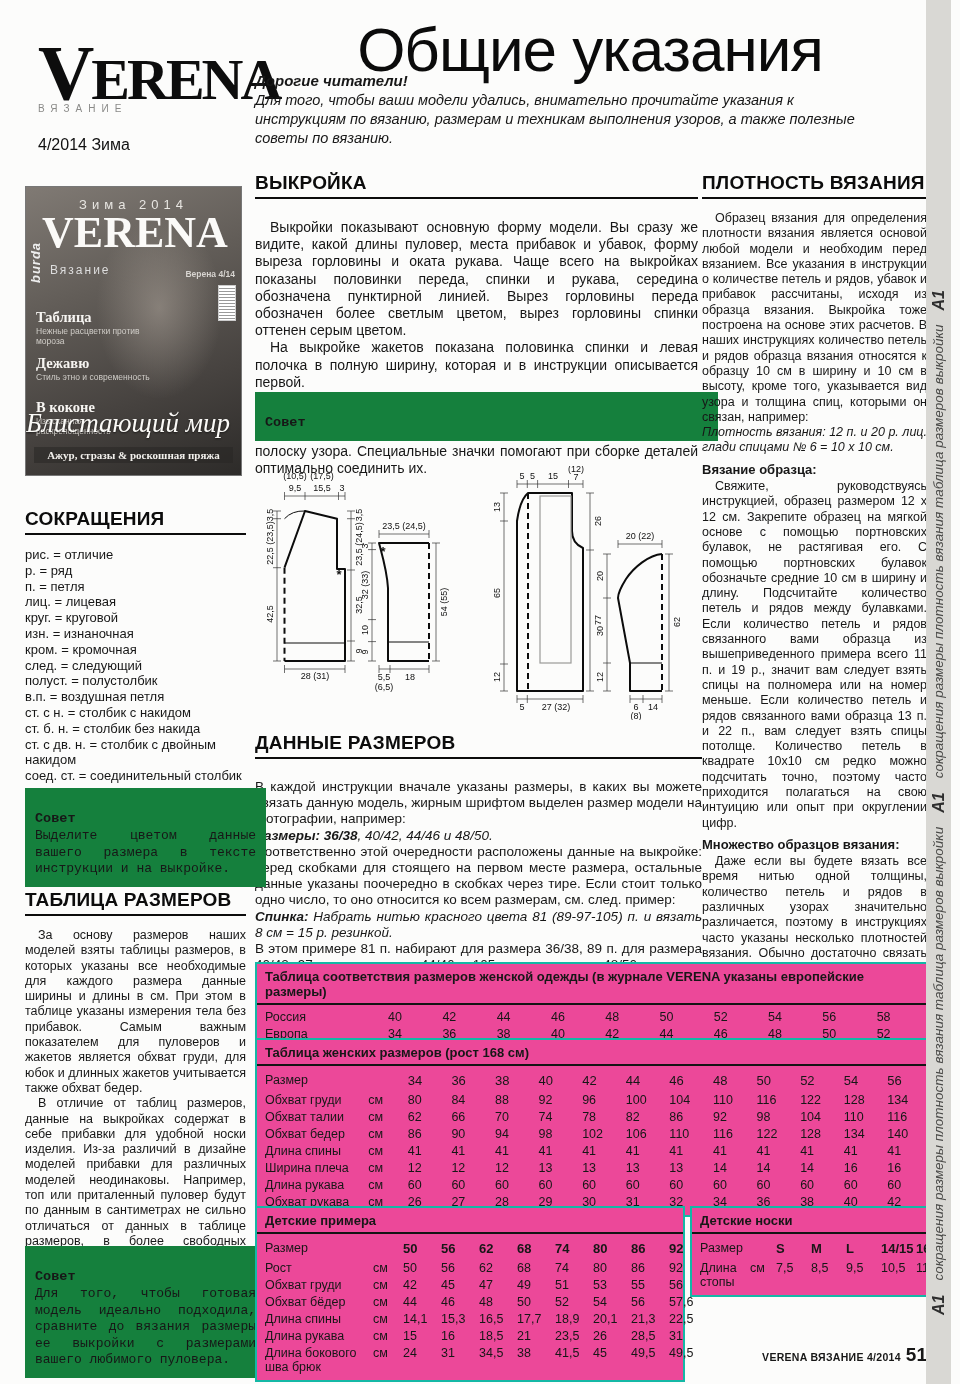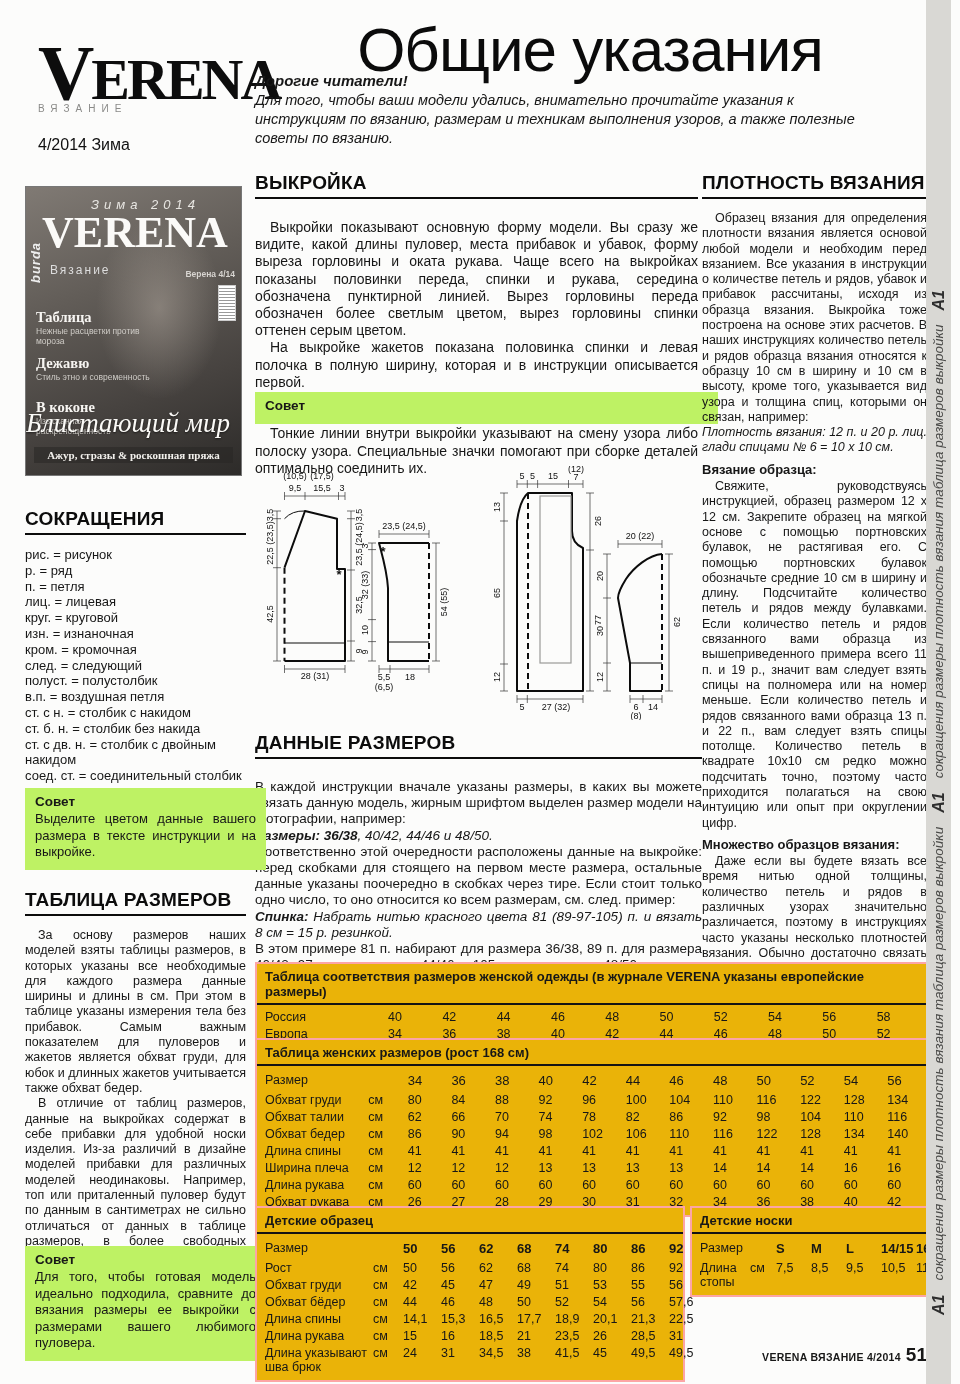--- a/index.html
+++ b/index.html
@@ -43,37 +43,37 @@
   #sovet-pattern { position:absolute; left:255px; top:392px; width:443px; }
   #dannye { position:absolute; left:255px; top:732px; width:447px; }
   #dannye .mid-text { font-size:13.5px; line-height:16.2px; }
   #plotnost { position:absolute; left:702px; top:172px; width:225px; }
   #sokr { position:absolute; left:25px; top:508px; width:221px; }
   .abbr-item { font-size:13px; line-height:15.8px; }
   #sovet-color { position:absolute; left:25px; top:788px; width:221px; }
   #tablitsa { position:absolute; left:25px; top:889px; width:221px; }
   #sovet-compare { position:absolute; left:25px; top:1246px; width:221px; }
   
-  .tip { background:#bef264; padding:6px 10px 9px 10px; }
+  .tip { background:#15803d; padding:23px 10px 9px 10px;font-family:Liberation Mono, monospace; }
   .tip .tip-h { font-weight:bold; font-size:13.5px; margin-bottom:2px; }
   .tip .tip-t { font-size:13px; line-height:16.5px; text-align:justify; }
   #sovet-pattern .tip-t { font-size:14px; line-height:18px; }
   
   .cover {
     position:absolute; left:25px; top:186px; width:215px; height:288px;
     background:
       radial-gradient(90px 130px at 62% 42%, rgba(190,180,170,0.45), rgba(0,0,0,0) 70%),
       linear-gradient(160deg,#807a74 0%, #625d58 35%, #46423f 70%, #2d2b29 100%);
     color:#fff; overflow:hidden; border:1px solid #777;
   }
   .cover .burda {
     position:absolute; left:-26px; top:68px; transform:rotate(-90deg);
     font-weight:bold; font-style:italic; font-size:13px; letter-spacing:1px; color:#eee; width:70px; text-align:center;
   }
-  .cover .season { position:absolute; top:10px; left:12px; width:100%; text-align:center; font-size:13px; letter-spacing:5px; color:#e8e6e2;font-style:italic; }
+  .cover .season { position:absolute; top:10px; left:0; width:100%; text-align:center; font-size:13px; letter-spacing:5px; color:#e8e6e2; }
   .cover .c-logo {
     position:absolute; top:20px; left:14px; width:190px; text-align:center;
     font-family:"Liberation Serif", serif; font-weight:bold; font-size:44px; letter-spacing:0px; color:#fbfaf8;
   }
   .cover .c-logo-sub { position:absolute; top:76px; left:24px; font-size:12px; letter-spacing:2px; color:#ddd; }
   .cover .c-issue { position:absolute; top:82px; right:6px; font-size:8.5px; color:#d7d4d0; font-weight:bold; }
   .cover .barcode { position:absolute; top:98px; right:5px; width:16px; height:34px; background:repeating-linear-gradient(#fff 0 2px, #999 2px 3px); border:1px solid #ccc; }
   .cover .teaser { position:absolute; left:10px; width:120px; }
   .cover .teaser .t-h { font-family:"Liberation Serif", serif; font-weight:bold; font-size:14.5px; color:#f7f5f2; }
   .cover .teaser .t-s { font-size:8.5px; line-height:10px; color:#cfccc7; }
@@ -90,21 +90,21 @@
   #diagrams { position:absolute; left:255px; top:466px; width:443px; height:254px; }
   #diagrams svg { display:block; }
   .outline { fill:none; stroke:#0c0c0c; stroke-width:2; stroke-linejoin:round; }
   .thin { fill:none; stroke:#0c0c0c; stroke-width:1; }
   .dashed { fill:none; stroke:#0c0c0c; stroke-width:2; stroke-dasharray:6 4; }
   .grayline { fill:none; stroke:#9a9a98; stroke-width:1.2; }
   .dim { stroke:#333; stroke-width:0.7; }
   .dlabel { font-family:"Liberation Sans", sans-serif; font-size:9px; fill:#111; }
   .dmark { font-family:"Liberation Sans", sans-serif; font-size:13px; fill:#111; font-weight:bold; }
   
-  .dtable { position:absolute; border:2px solid #fca5a5; background:#eab308; }
+  .dtable { position:absolute; border:2px solid #14b8a6; background:#ec4899; }
   .dtable table { border-collapse:collapse; width:100%; }
   .dtable .title { font-size:13px; font-weight:bold; padding:5px 8px 4px 8px; border-bottom:2px solid #141414; }
   .dtable td { font-size:12.5px; padding:1.5px 2px; vertical-align:top; }
   .dtable tr.cols td { padding-top:4px; padding-bottom:3px; }
   .dtable .lbl { padding-left:8px; }
   .dtable .num { text-align:left; }
   .dtable tbody { display:block; padding:3px 0 5px 0; }
   .dtable thead, .dtable tbody tr { display:table; width:100%; table-layout:fixed; }
   #tbl1 { left:255px; top:962px; width:672px; }
   #tbl2 { left:255px; top:1038px; width:672px; }
@@ -349,21 +349,21 @@
       <p class="ind">Свяжите, руководствуясь инструкцией, образец размером 12 х 12 см. Закрепите образец на мягкой основе с помощью портновских булавок, не растягивая его. С помощью портновских булавок обозначьте средние 10 см в ширину и длину. Подсчитайте количество петель и рядов между булавками. Если количество петель и рядов связанного вами образца из вышеприведенного примера всего 11 п. и 19 р., значит вам следует взять спицы на полномера или на номер меньше. Если количество петель и рядов связанного вами образца 13 п. и 22 п., вам следует взять спицы потолще. Количество петель в квадрате 10х10 см редко можно подсчитать точно, поэтому часто приходится полагаться на свою интуицию или опыт при округлении цифр.</p>
       <div class="sub-h">Множество образцов вязания:</div>
       <p class="ind">Даже если вы будете вязать все время нитью одной толщины, количество петель и рядов в различных узорах значительно различается, поэтому в инструкциях часто указаны несколько плотностей вязания. Обычно достаточно связать один из образцов.</p>
       <p class="ind">После вязания рекомендуется на несколько часов отложить образец, чтобы нить, которая была натянута при вязании, снова приобрела свою первоначальную эластичность.</p>
     </div>
   </div>
 
   <div id="sokr">
     <div class="sec-h">СОКРАЩЕНИЯ</div>
     <div>
-        <div class="abbr-item">рис. = рисунок</div>
+        <div class="abbr-item">рис. = отличие</div>
         <div class="abbr-item">р. = ряд</div>
         <div class="abbr-item">п. = петля</div>
         <div class="abbr-item">лиц. = лицевая</div>
         <div class="abbr-item">круг. = круговой</div>
         <div class="abbr-item">изн. = изнаночная</div>
         <div class="abbr-item">кром. = кромочная</div>
         <div class="abbr-item">след. = следующий</div>
         <div class="abbr-item">полуст. = полустолбик</div>
         <div class="abbr-item">в.п. =  воздушная петля</div>
         <div class="abbr-item">ст. с н. =  столбик с накидом</div>
@@ -555,21 +555,21 @@
             <td class="num">36</td>
             <td class="num">38</td>
             <td class="num">40</td>
             <td class="num">42</td>
           </tr>
         </tbody>
       </table>
   </div>
 
   <div id="tbl3" class="dtable">
-    <div class="title">Детские образец</div>
+    <div class="title">Детские примера</div>
     <table>
         <tbody>
           <tr class="cols">
             <td class="lbl">Размер</td>
             <td class="unit"></td>
             <td class="num">50</td>
             <td class="num">56</td>
             <td class="num">62</td>
             <td class="num">68</td>
             <td class="num">74</td>
@@ -631,21 +631,21 @@
             <td class="num">15</td>
             <td class="num">16</td>
             <td class="num">18,5</td>
             <td class="num">21</td>
             <td class="num">23,5</td>
             <td class="num">26</td>
             <td class="num">28,5</td>
             <td class="num">31</td>
           </tr>
           <tr>
-            <td class="lbl">Длина указывают шва брюк</td>
+            <td class="lbl">Длина бокового шва брюк</td>
             <td class="unit">см</td>
             <td class="num">24</td>
             <td class="num">31</td>
             <td class="num">34,5</td>
             <td class="num">38</td>
             <td class="num">41,5</td>
             <td class="num">45</td>
             <td class="num">49,5</td>
             <td class="num">49,5</td>
           </tr>

